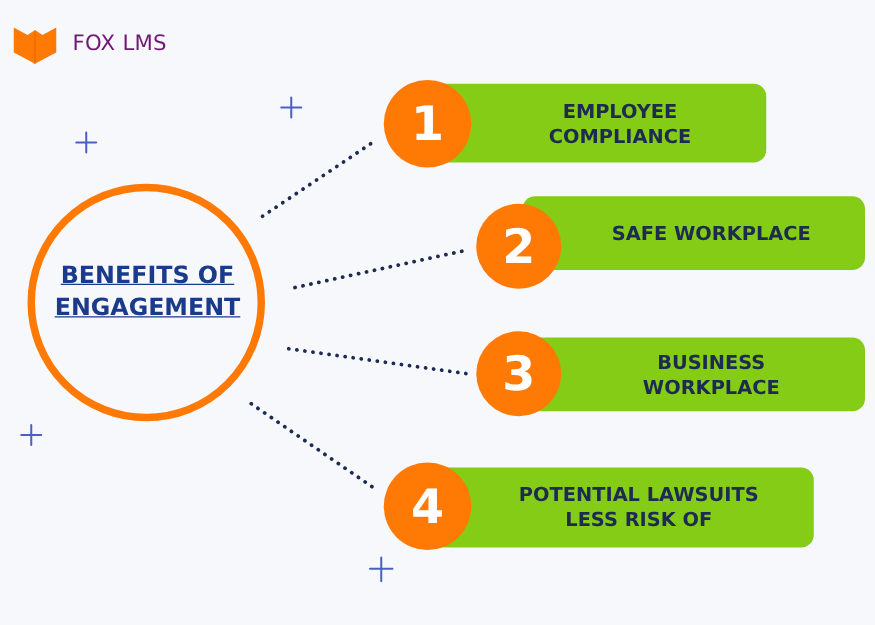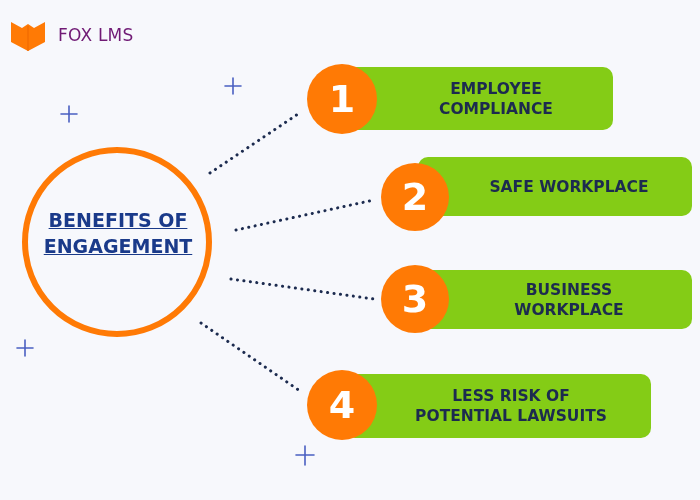--- a/index.html
+++ b/index.html
@@ -66,17 +66,17 @@
 <div class="card" style="left:418px; top:270px; width:274px; height:59px; padding-left:28px; box-sizing:border-box;">
   <div>
     <div>BUSINESS</div>
     <div>WORKPLACE</div>
   </div>
 </div>
 <div class="badge" style="left:381px; top:265px;">3</div>
 
 <div class="card" style="left:345px; top:374px; width:306px; height:64px; padding-left:26px; box-sizing:border-box;">
   <div>
+    <div>POTENTIAL LAWSUITS</div>
     <div>LESS RISK OF</div>
-    <div>POTENTIAL LAWSUITS</div>
   </div>
 </div>
 <div class="badge" style="left:307px; top:370px; width:70px; height:70px;">4</div>
 
 </body></html>

